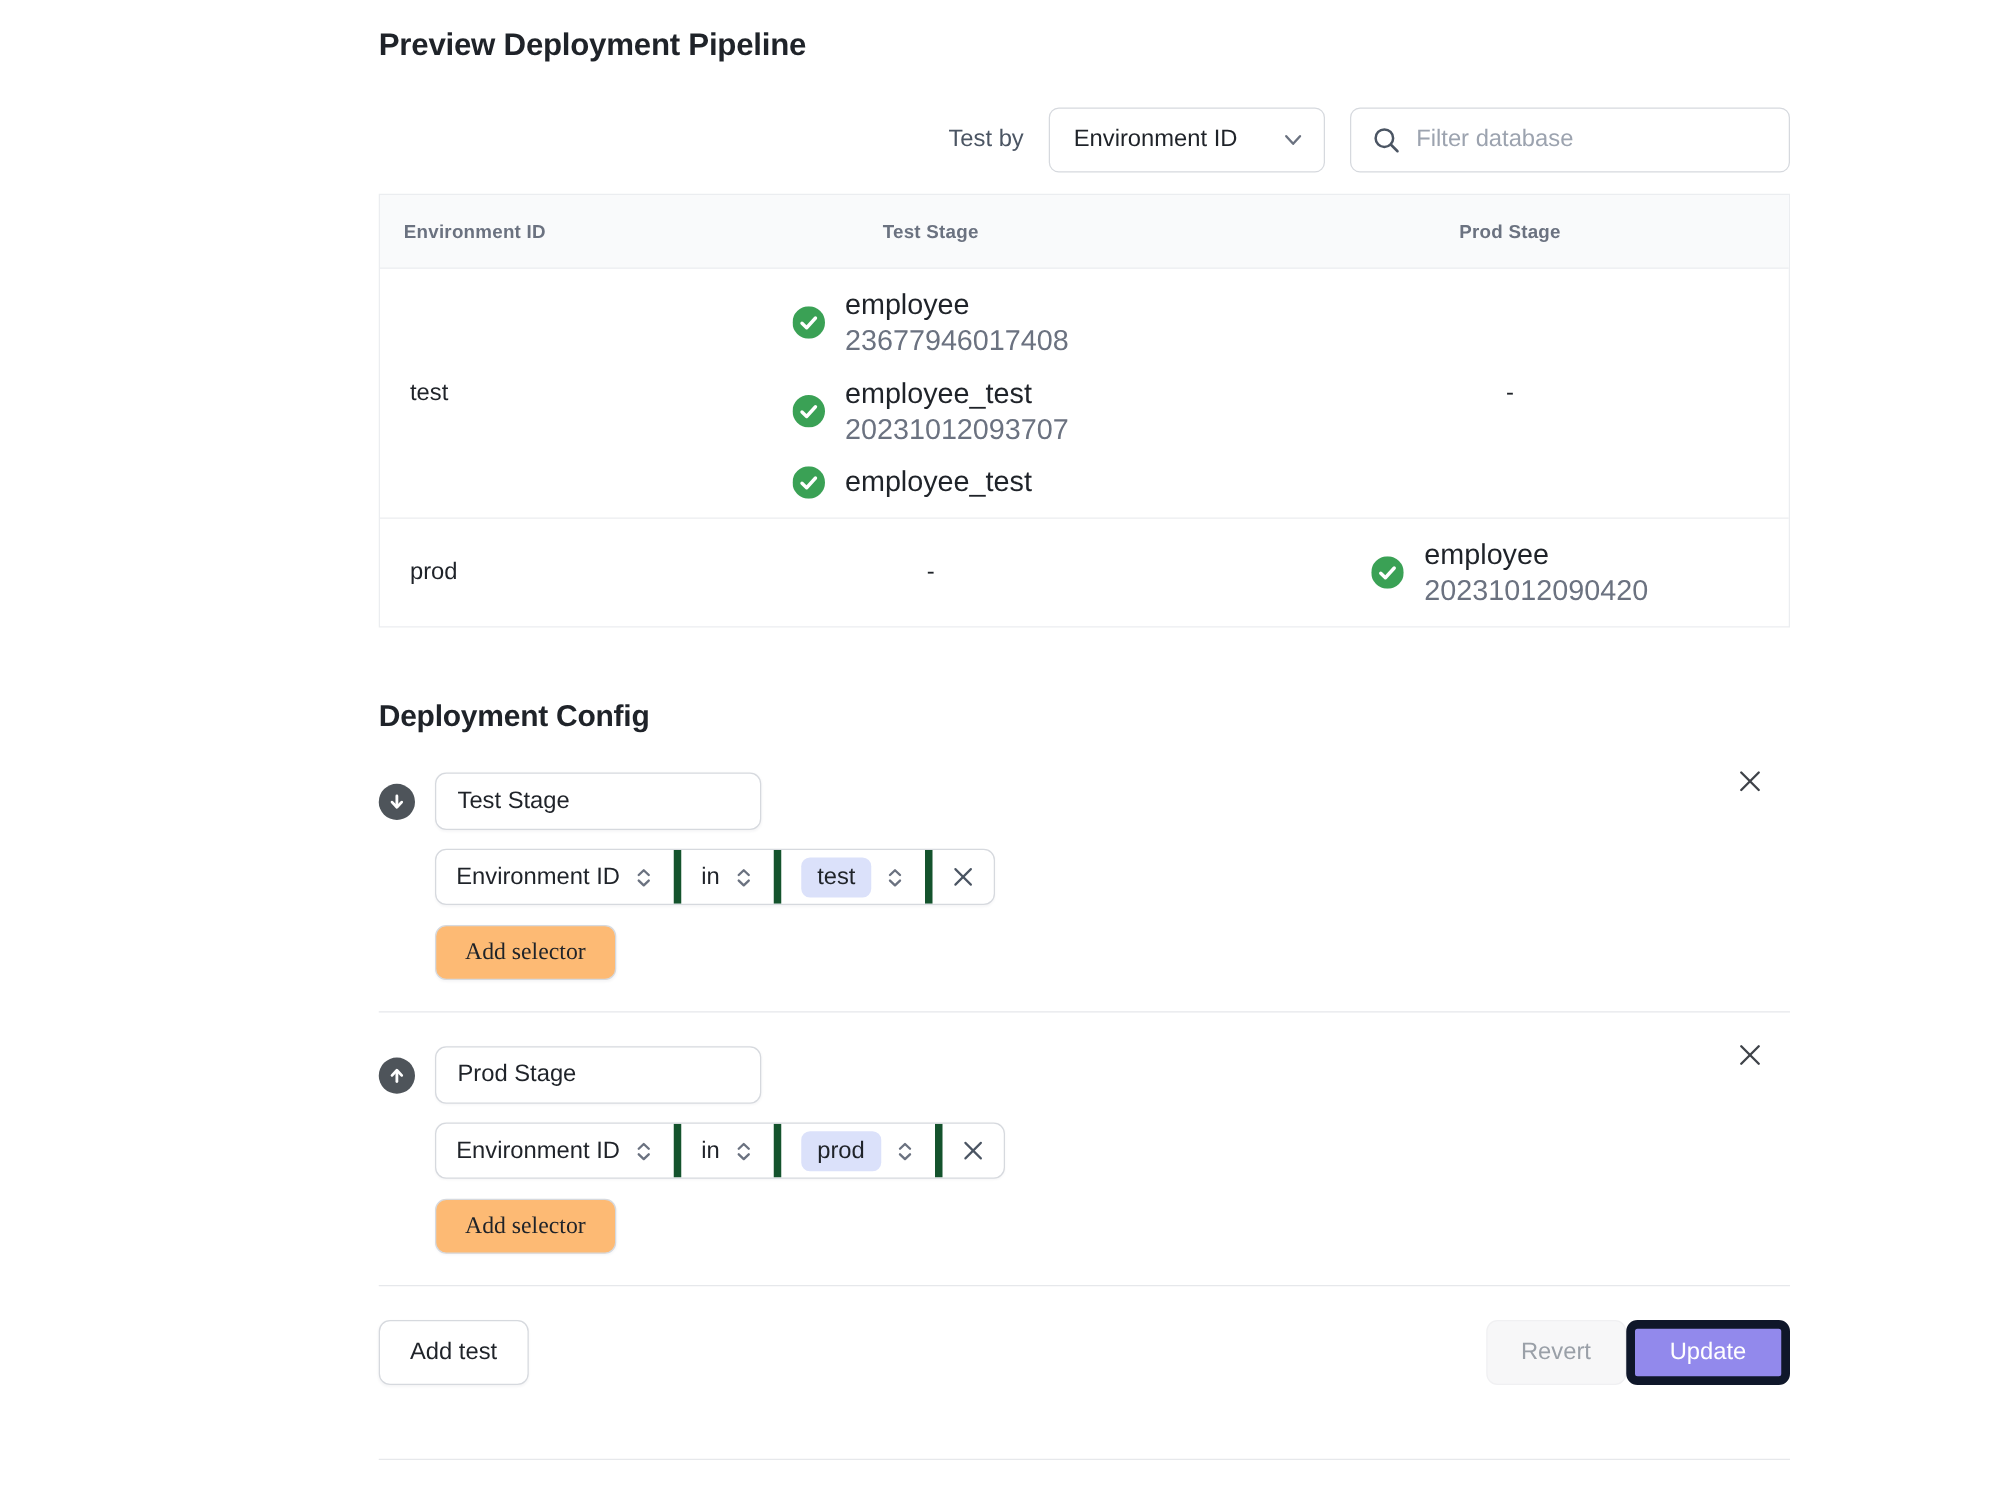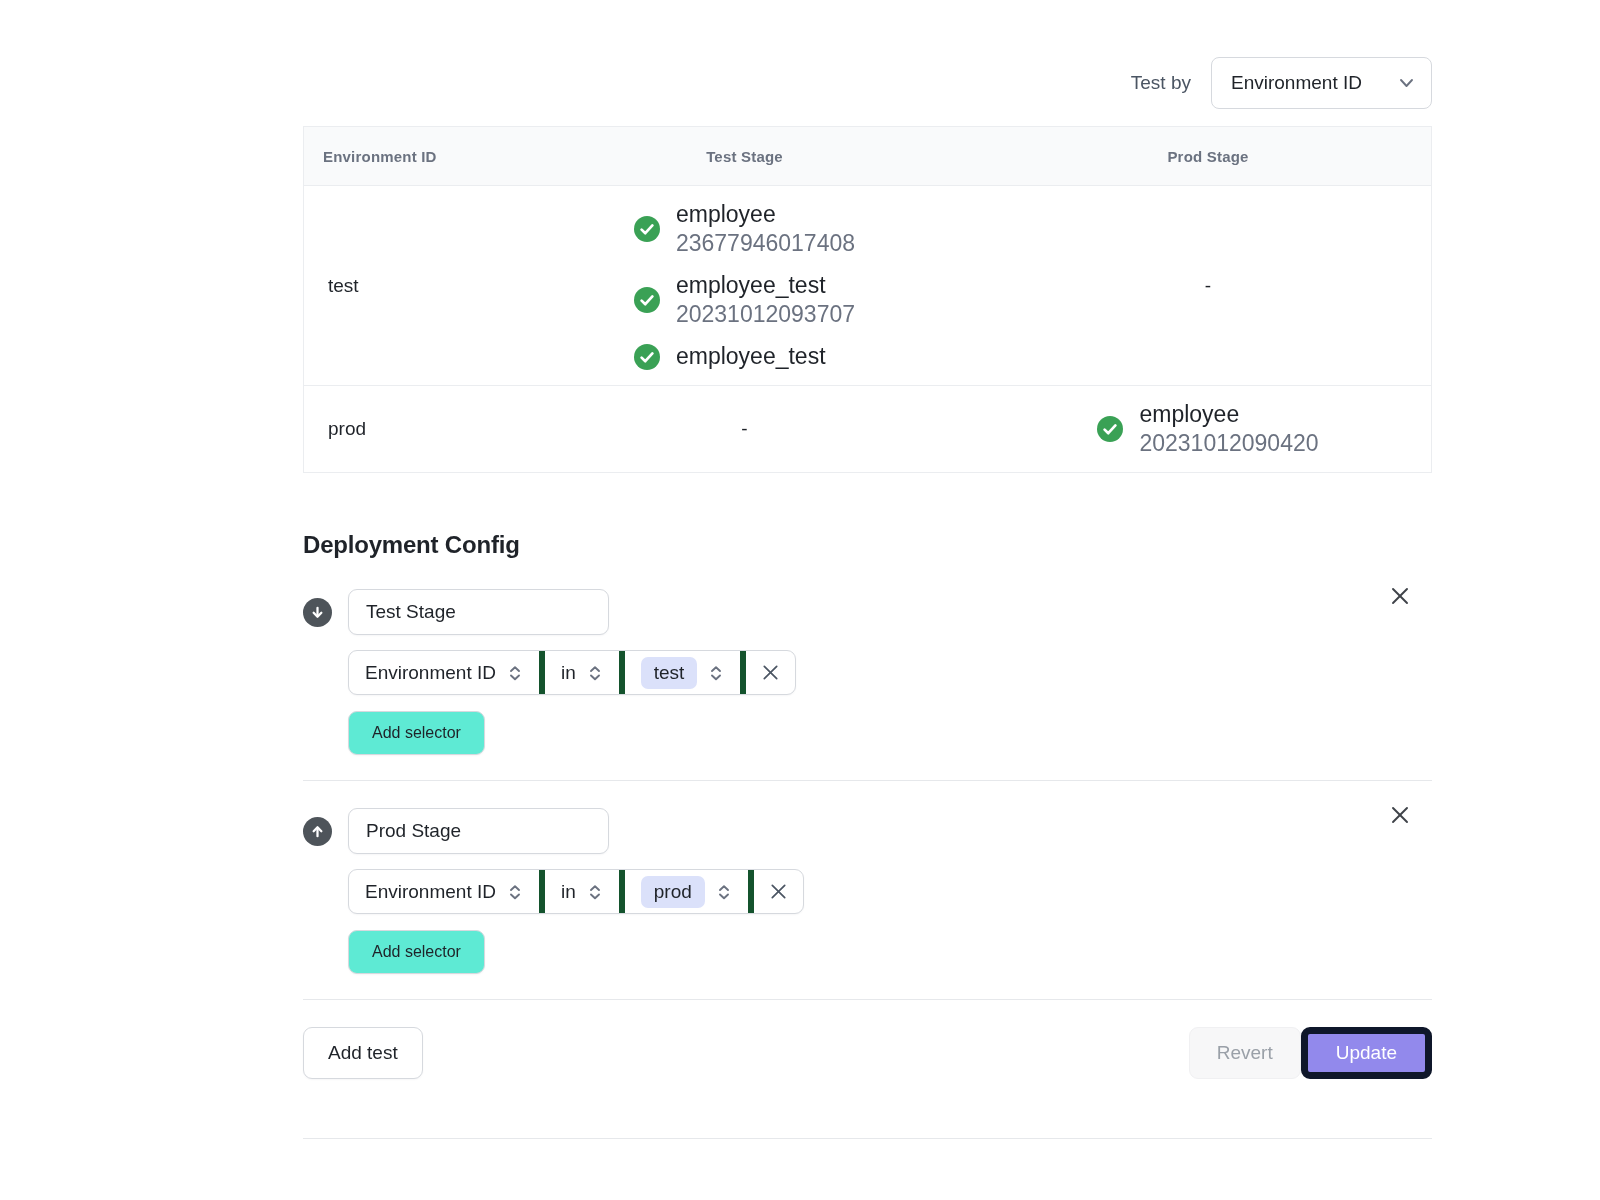--- a/index.html
+++ b/index.html
@@ -77,23 +77,23 @@
   }
   .seg { display: flex; align-items: center; gap: 11px; padding: 0 16px; font-size: 19px; cursor: pointer; }
   .seg + .seg { border-left: 6px solid #14532d; }
   .seg-x { padding: 0 14px; }
   .value-tag {
     background: #dbe1fa; color: #1f2329; border-radius: 7px;
     padding: 3px 13px; font-size: 19px; line-height: 26px;
   }
   .add-selector {
     margin-left: 45px; margin-top: 16px; height: 44px; display: inline-flex; align-items: center;
-    border: 1px solid #d6d9de; border-radius: 9px; padding: 0 23px; font-size: 16px;
-    background: #5eead4; cursor: pointer; color: #1f2329; box-shadow: 0 1px 2px rgba(16,24,40,0.04);
-    font-family: Liberation Sans, sans-serif;
+    border: 1px solid #d6d9de; border-radius: 9px; padding: 0 23px; font-size: 19px;
+    background: #fdba74; cursor: pointer; color: #1f2329; box-shadow: 0 1px 2px rgba(16,24,40,0.04);
+    font-family: Liberation Serif, serif;
   }
   .hdivider { border: none; border-top: 1px solid #e6e8eb; margin-top: 25px; }
 
   
   .footer-row { margin-top: 27px; display: flex; align-items: center; justify-content: space-between; }
   .btn {
     height: 52px; border-radius: 9px; font-size: 19px; cursor: pointer;
     font-family: "Liberation Sans", sans-serif; display: inline-flex; align-items: center;
   }
   .btn-outline { background: #fff; border: 1px solid #d6d9de; color: #1f2329; padding: 0 24px; box-shadow: 0 1px 2px rgba(16,24,40,0.04); }
@@ -113,28 +113,36 @@
     </g>
     <g id="icon-updown" stroke="#6b7280" stroke-width="1.9" fill="none" stroke-linecap="round" stroke-linejoin="round">
       <polyline points="4,6 8,2.2 12,6"></polyline>
       <polyline points="4,10.5 8,14.3 12,10.5"></polyline>
     </g>
   </defs>
 </svg>
 
 <div class="container">
 
+  <h1 class="page-title">Preview Deployment Pipeline</h1>
 
   <div class="toolbar">
     <span class="groupby-label">Test by</span>
     <div class="dropdown">
       <span>Environment ID</span>
       <svg width="15" height="10" viewBox="0 0 15 10">
         <polyline points="2,2 7.5,8 13,2" stroke="#6b7280" stroke-width="1.9" fill="none" stroke-linecap="round" stroke-linejoin="round"></polyline>
       </svg>
+    </div>
+    <div class="search-box">
+      <svg width="22" height="22" viewBox="0 0 22 22">
+        <circle cx="9.5" cy="9.5" r="7" stroke="#4b5563" stroke-width="2" fill="none"></circle>
+        <line x1="15" y1="15" x2="20" y2="20" stroke="#4b5563" stroke-width="2" stroke-linecap="round"></line>
+      </svg>
+      <input type="text" placeholder="Filter database" style="">
     </div>
   </div>
 
   <div class="pipeline-table">
     <div class="tgrid thead">
       <div class="th left">Environment ID</div>
       <div class="th center">Test Stage</div>
       <div class="th center">Prod Stage</div>
     </div>
 

